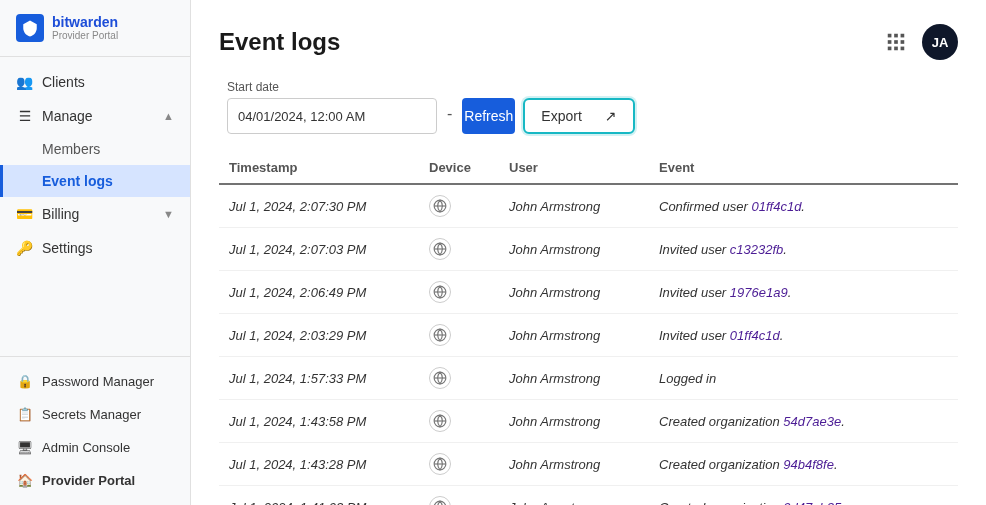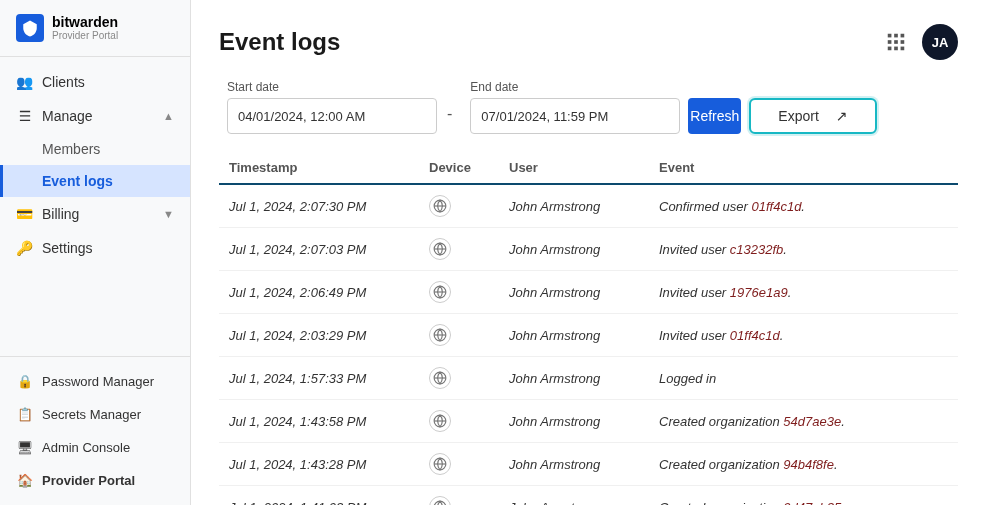--- a/index.html
+++ b/index.html
@@ -23,21 +23,21 @@
       border-bottom: 1px solid #e0e0e0;
     }
     .logo-icon {
       width: 28px; height: 28px;
       background: #175ddc;
       border-radius: 4px;
       display: flex; align-items: center; justify-content: center;
       color: white; font-size: 16px; font-weight: bold;
     }
     .logo-text { display: flex; flex-direction: column; }
-    .logo-name { font-weight: 700; font-size: 14px; color: #000000; line-height: 1.1; }
+    .logo-name { font-weight: 700; font-size: 14px; color: #1d4ed8; line-height: 1.1; }
     .logo-sub { font-size: 10px; color: #888; }
 
     .sidebar-nav { flex: 1; padding: 8px 0; }
     .nav-item {
       display: flex; align-items: center; gap: 8px;
       padding: 9px 16px;
       cursor: pointer;
       color: #333;
       font-size: 14px;
       border-radius: 0;
@@ -130,58 +130,58 @@
       font-size: 14px;
       cursor: pointer;
       height: 36px;
       align-self: flex-end;
     }
     .btn-export {
       background: white;
       color: #333;
       border: 2px solid #17b8c4;
       border-radius: 6px;
-      padding: 6px 27px;
+      padding: 6px 16px;
       font-size: 14px;
       cursor: pointer;
       height: 36px;
-      display: flex; align-items: center; gap: 17px;
+      display: flex; align-items: center; gap: 23px;
       align-self: flex-end;
       box-shadow: 0 0 0 2px rgba(23,184,196,0.2);
     }
 
     
     .event-table {
       width: 100%;
       border-collapse: collapse;
     }
     .event-table th {
       text-align: left;
       padding: 8px 10px;
       font-size: 13px;
       font-weight: 600;
       color: #555;
-      border-bottom: 2px solid #0c4a6e;
+      border-bottom: 2px solid #737373;
     }
     .event-table td {
       padding: 10px 10px;
       font-size: 13px;
       color: #333;
       border-bottom: 1px solid #f0f0f0;
       vertical-align: middle;
       font-style: italic;
     }
     .device-icon {
       width: 22px; height: 22px;
       border-radius: 50%;
       border: 1px solid #ccc;
       display: flex; align-items: center; justify-content: center;
       font-size: 11px; color: #777;
     }
-    .link-id { color: #7f1d1d; text-decoration: none; }
+    .link-id { color: #4c1d95; text-decoration: none; }
 
     .col-timestamp { width: 200px; }
     .col-device { width: 80px; }
     .col-user { width: 150px; }
     .col-event { flex: 1; }
   </style>
 </head>
 <body>
 
 <aside class="sidebar">
@@ -264,24 +264,20 @@
       <div class="avatar">JA</div>
     </div>
   </div>
 
   <div class="filters">
     <div class="filter-group">
       <label class="filter-label">Start date</label>
       <input type="text" class="date-input" value="04/01/2024, 12:00 AM" style="">
     </div>
     <span class="dash">-</span>
-    <div class="filter-group">
-      <label class="filter-label">End date</label>
-      <input type="text" class="date-input" value="07/01/2024, 11:59 PM" style="">
-    </div>
     <button class="btn-refresh">Refresh</button>
     <button class="btn-export">
       <span>Export</span>
       <span>↗</span>
     </button>
   </div>
 
   <table class="event-table">
     <thead>
       <tr>

